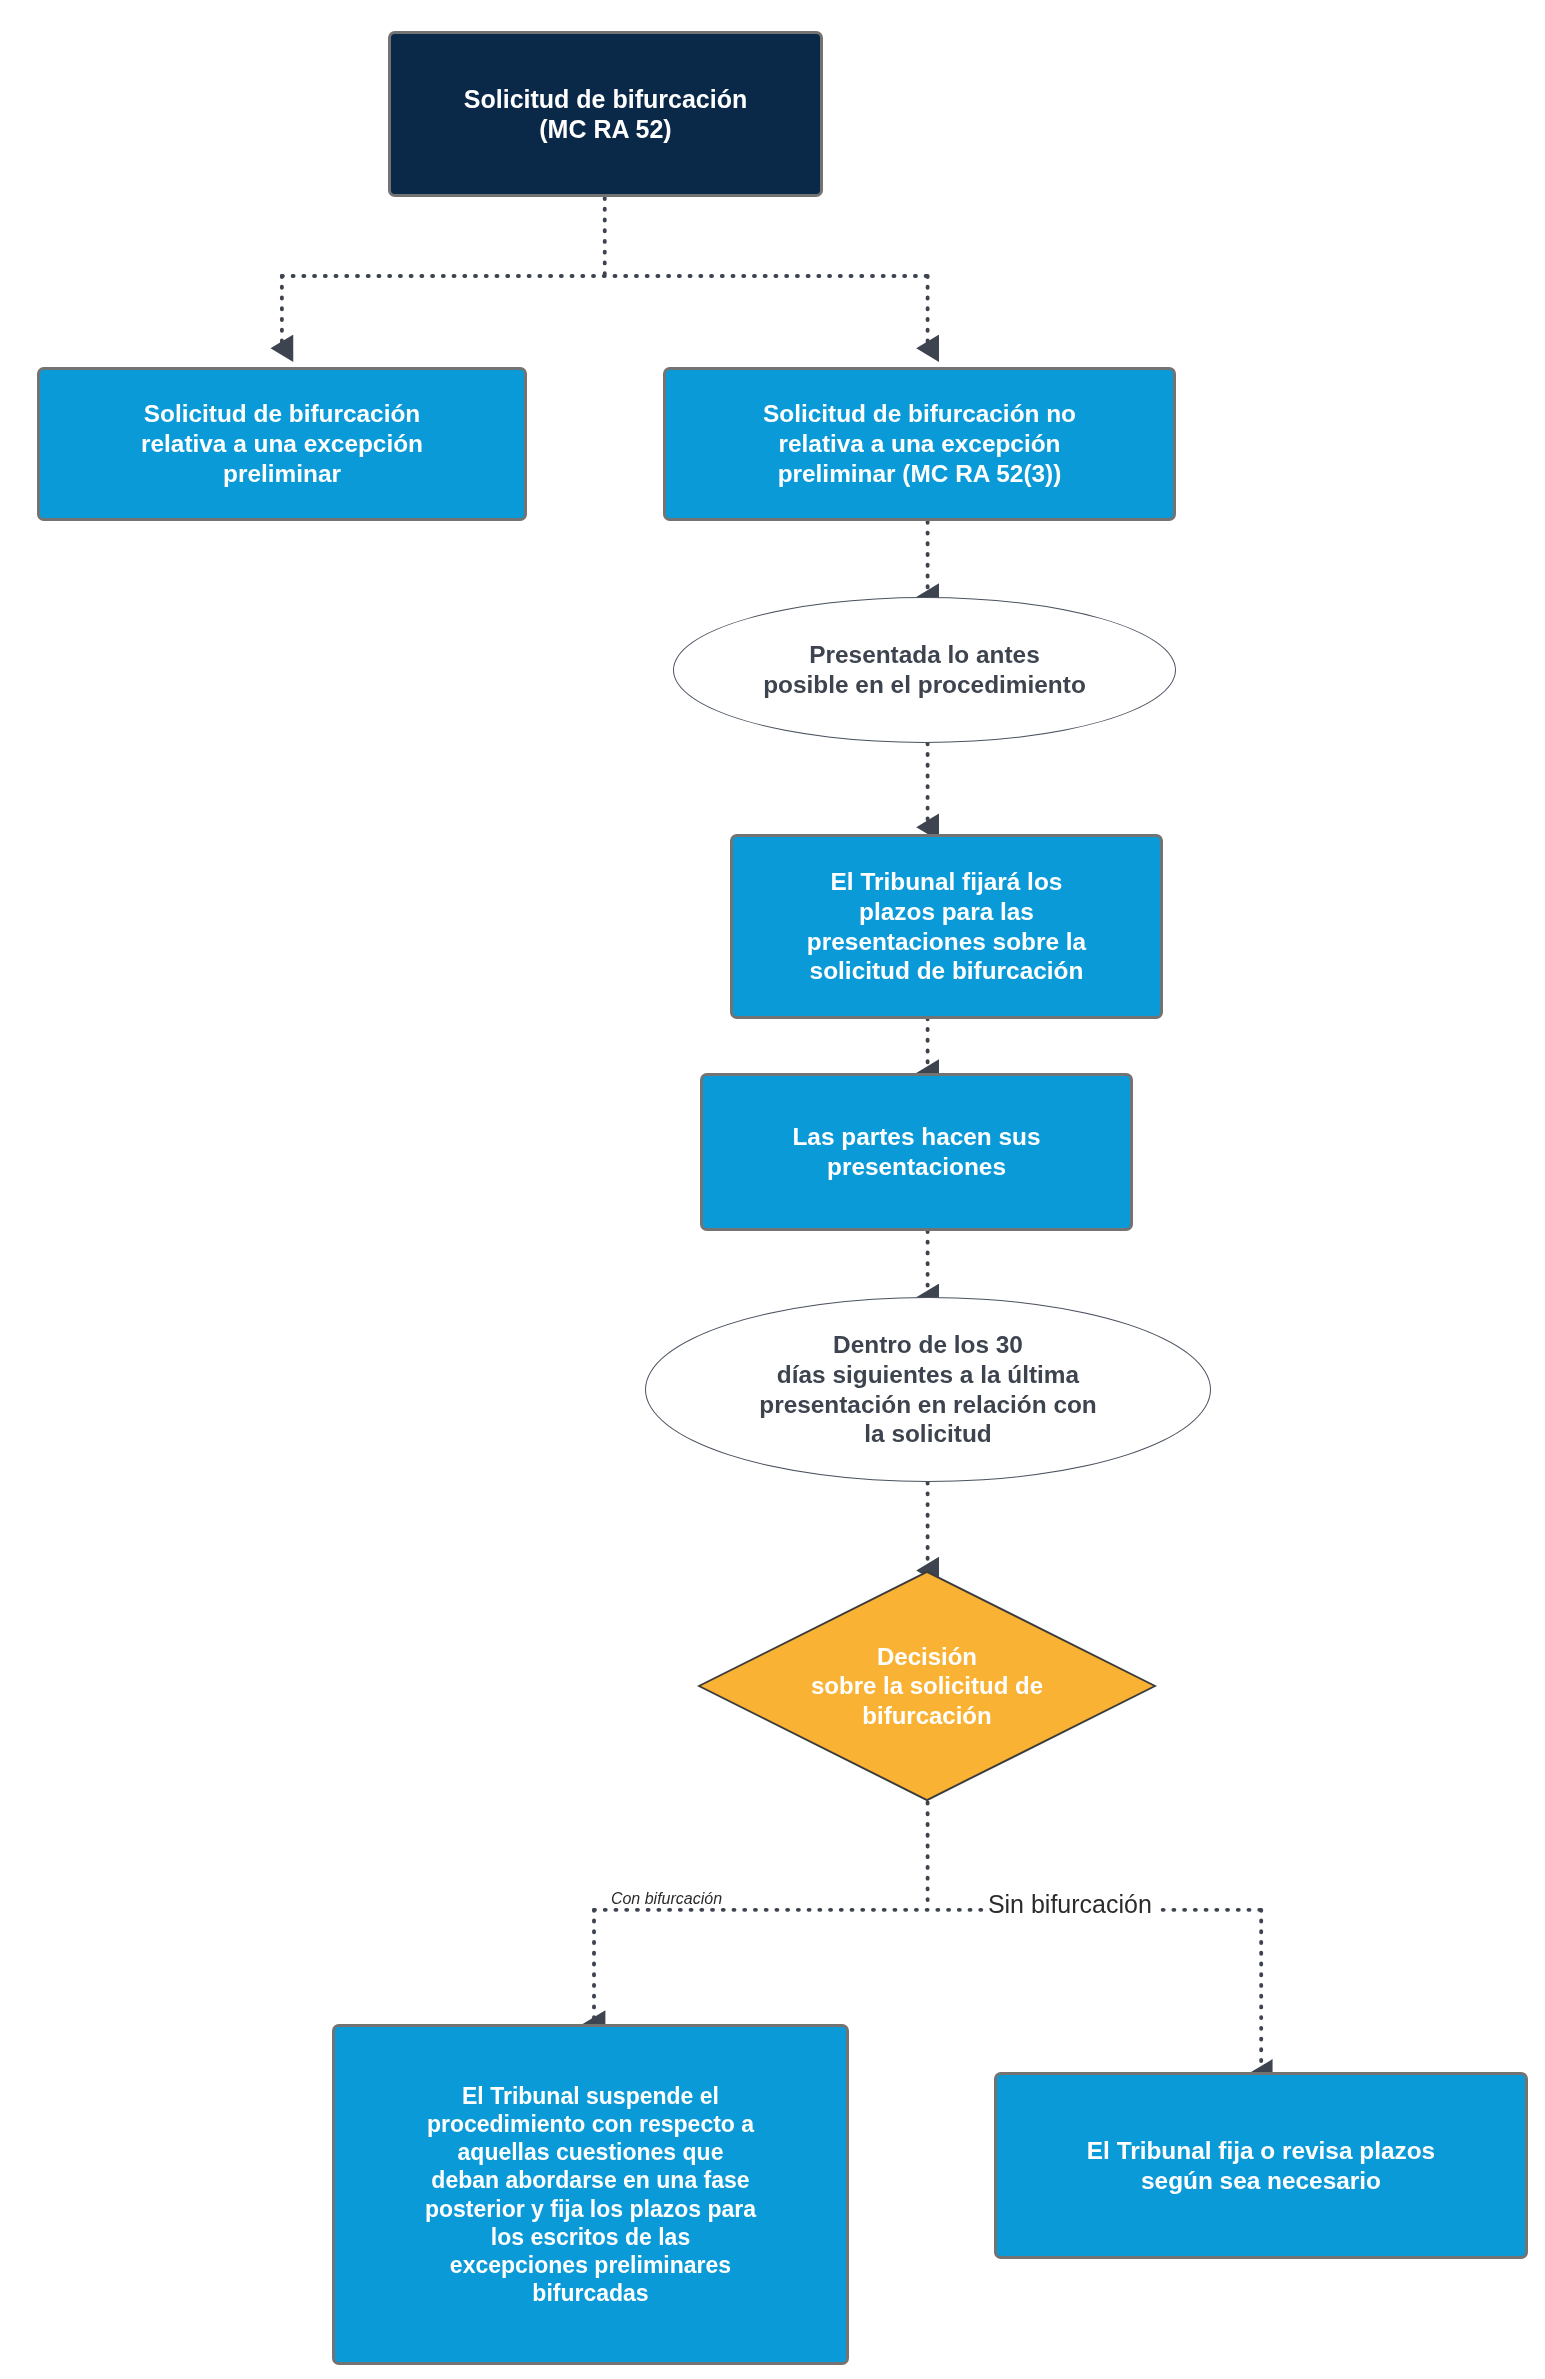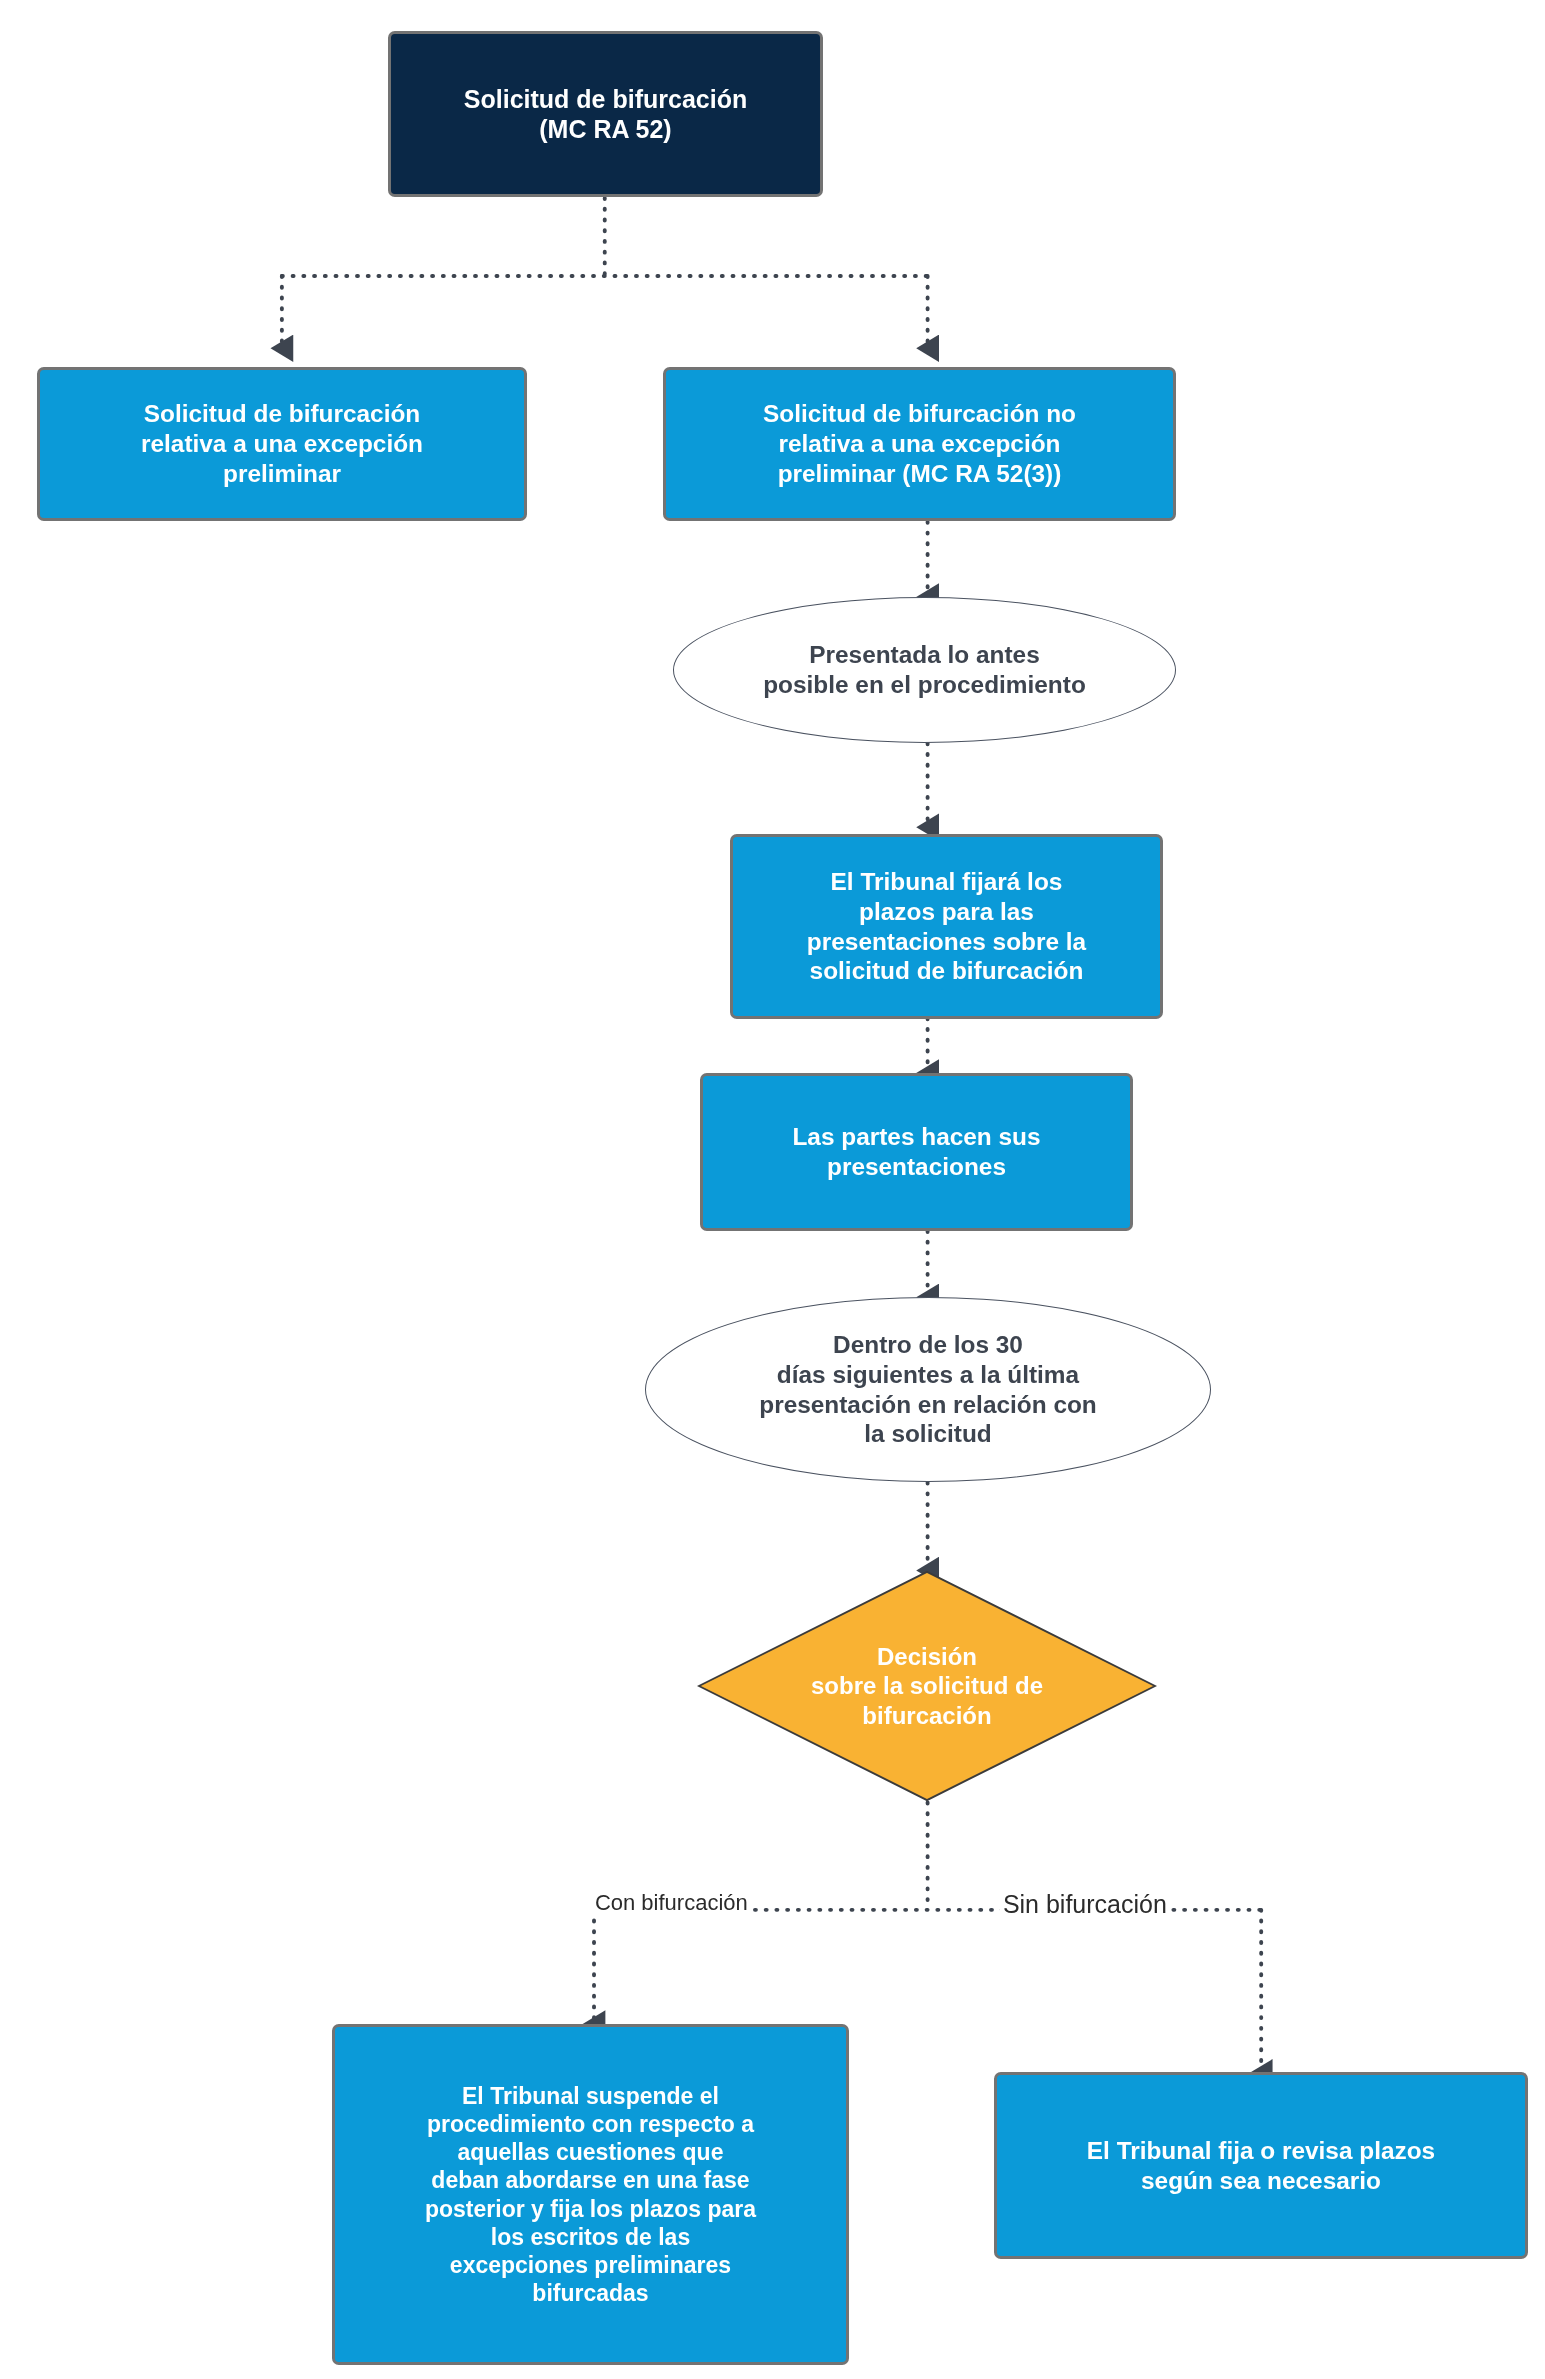--- a/index.html
+++ b/index.html
@@ -142,23 +142,23 @@
 
   <div class="diamond-wrap" style="left:697px; top:1570px; width:460px; height:232px;">
     <svg class="diamond-shape" viewBox="0 0 472 238" preserveAspectRatio="none">
       <polygon points="236,2 470,119 236,236 2,119" fill="#f9b233" stroke="#3b3b3b" stroke-width="2"></polygon>
     </svg>
     <div class="diamond-label" style="font-size:24px; width:322px;">Decisión
 sobre la solicitud de
 bifurcación</div>
   </div>
 
-  <div class="edge-label" style="left:592px; top:1890px; font-size:22px;">Con bifurcación</div>
+  <div class="edge-label" style="left:608px; top:1890px; font-size:16px;font-style:italic;">Con bifurcación</div>
 
-  <div class="edge-label" style="left:985px; top:1890px; font-size:25px;margin-left:15px;">Sin bifurcación</div>
+  <div class="edge-label" style="left:985px; top:1890px; font-size:25px;">Sin bifurcación</div>
 
   <div class="node box blue" style="left:332px; top:2024px; width:517px; height:341px; font-size:23px; padding:0 22px;">El Tribunal suspende el
 procedimiento con respecto a
 aquellas cuestiones que
 deban abordarse en una fase
 posterior y fija los plazos para
 los escritos de las
 excepciones preliminares
 bifurcadas</div>
 

